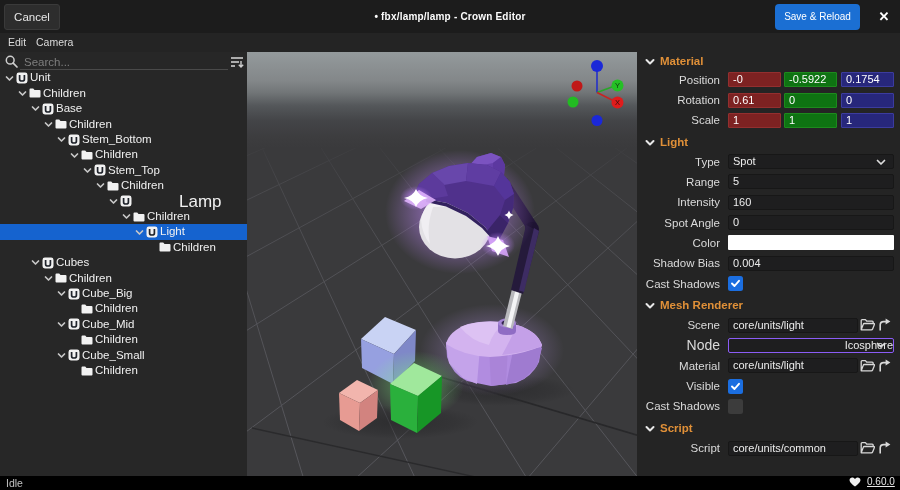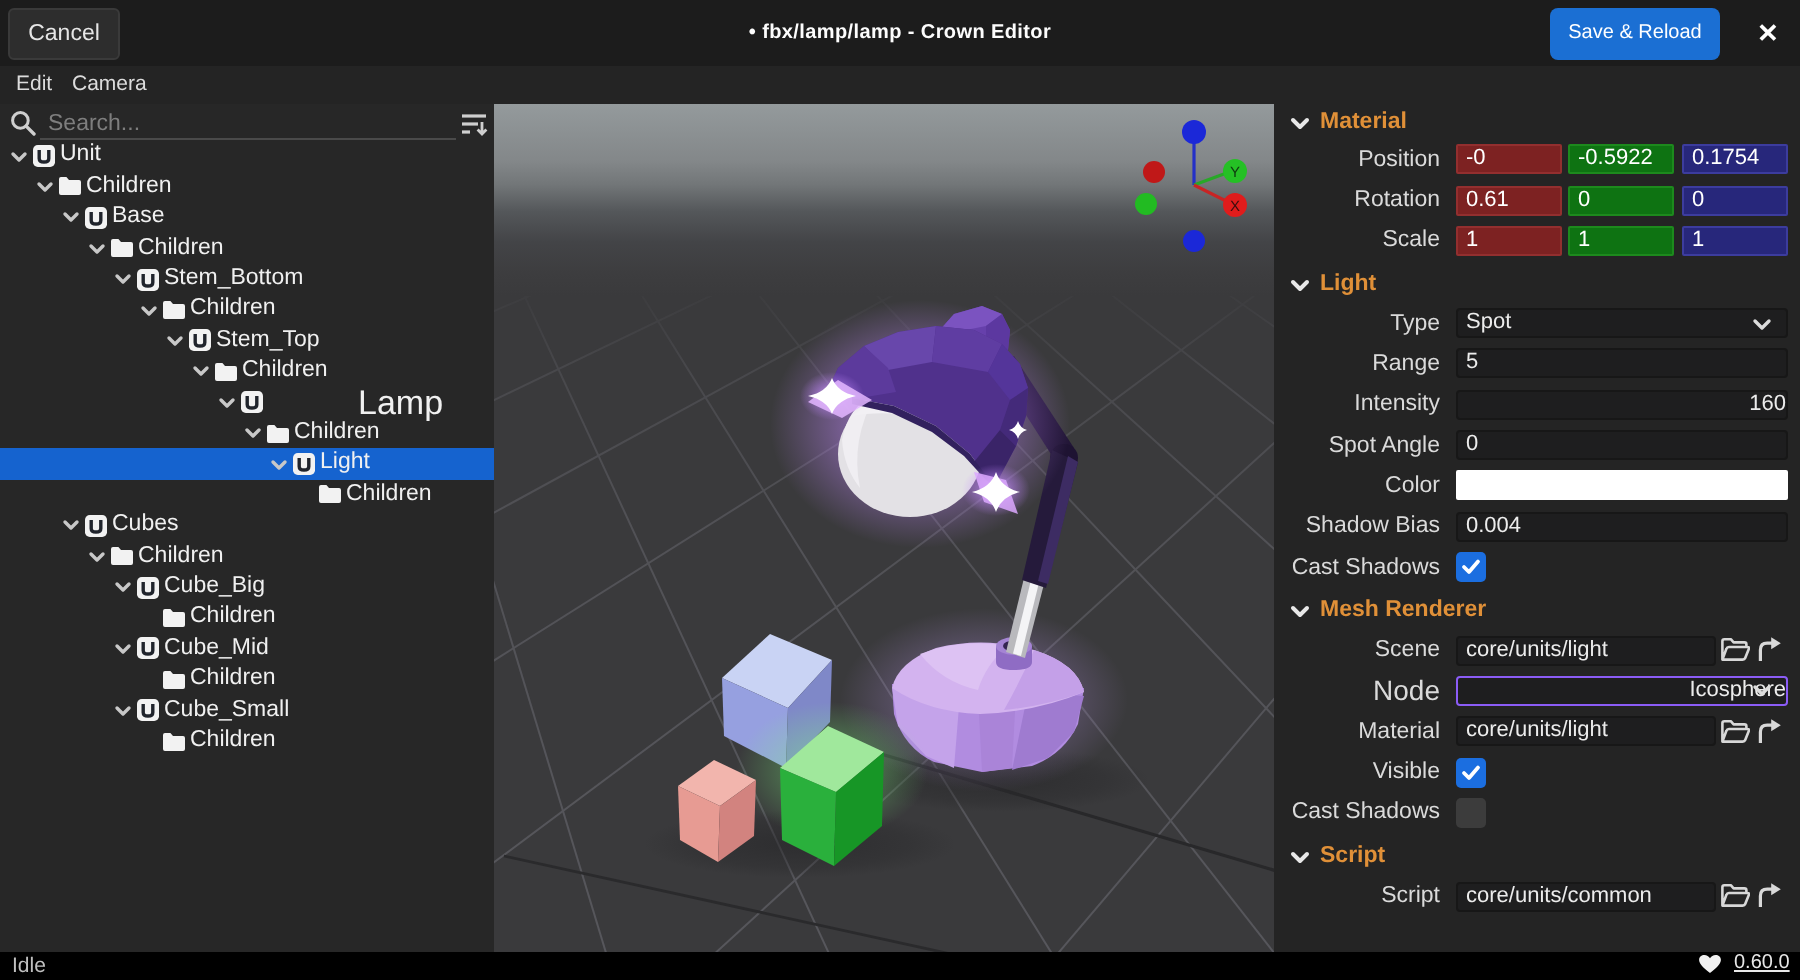--- a/index.html
+++ b/index.html
@@ -188,21 +188,21 @@
   </svg>
 <div class="abs" style="left:660px;top:134.0px;height:16px;line-height:16px;color:#e09038;font-size:11.5px;font-weight:bold;">Light</div>
 <div class="abs" style="left:560px;top:153.5px;width:160px;height:16px;line-height:16px;text-align:right;color:#dadada;font-size:11.5px;">Type</div>
 <div class="abs" style="left:728px;top:154.0px;width:160px;height:13px;background:#1e1e1f;border:1px solid #171717;border-radius:2px;color:#ececec;font-size:11px;line-height:13px;padding-left:4px;">Spot</div>
 <svg class="abs" style="left:876px;top:157.5px;" width="10" height="9" viewBox="0 0 10 9">
     <path d="M1.5 2.5 L5 6 L8.5 2.5" fill="none" stroke="#dcdcdc" stroke-width="1.7" stroke-linecap="round" stroke-linejoin="round"></path>
   </svg>
 <div class="abs" style="left:560px;top:173.9px;width:160px;height:16px;line-height:16px;text-align:right;color:#dadada;font-size:11.5px;">Range</div>
 <div class="abs" style="left:728px;top:174.4px;width:160px;height:13px;background:#1e1e1f;border:1px solid #171717;border-radius:2px;color:#ececec;font-size:11px;line-height:13px;padding-left:4px;">5</div>
 <div class="abs" style="left:560px;top:194.2px;width:160px;height:16px;line-height:16px;text-align:right;color:#dadada;font-size:11.5px;">Intensity</div>
-<div class="abs" style="left:728px;top:194.7px;width:160px;height:13px;background:#1e1e1f;border:1px solid #171717;border-radius:2px;color:#ececec;font-size:11px;line-height:13px;padding-left:4px;text-align:right;">160</div>
+<div class="abs" style="left:728px;top:194.7px;width:160px;height:13px;background:#1e1e1f;border:1px solid #171717;border-radius:2px;color:#ececec;font-size:11px;line-height:13px;padding-left:4px;">160</div>
 <div class="abs" style="left:560px;top:214.5px;width:160px;height:16px;line-height:16px;text-align:right;color:#dadada;font-size:11.5px;">Spot Angle</div>
 <div class="abs" style="left:728px;top:215.0px;width:160px;height:13px;background:#1e1e1f;border:1px solid #171717;border-radius:2px;color:#ececec;font-size:11px;line-height:13px;padding-left:4px;">0</div>
 <div class="abs" style="left:560px;top:234.9px;width:160px;height:16px;line-height:16px;text-align:right;color:#dadada;font-size:11.5px;">Color</div>
 <div class="abs" style="left:728px;top:235.4px;width:166px;height:15px;background:#ffffff;border-radius:1px;"></div>
 <div class="abs" style="left:560px;top:255.2px;width:160px;height:16px;line-height:16px;text-align:right;color:#dadada;font-size:11.5px;">Shadow Bias</div>
 <div class="abs" style="left:728px;top:255.7px;width:160px;height:13px;background:#1e1e1f;border:1px solid #171717;border-radius:2px;color:#ececec;font-size:11px;line-height:13px;padding-left:4px;">0.004</div>
 <div class="abs" style="left:560px;top:275.5px;width:160px;height:16px;line-height:16px;text-align:right;color:#dadada;font-size:11.5px;">Cast Shadows</div>
 <div class="abs" style="left:728px;top:276.0px;width:15px;height:15px;background:#1b6ee0;border-radius:2.5px;"></div>
 <svg class="abs" style="left:730px;top:278.0px;" width="11" height="11" viewBox="0 0 11 11">
     <path d="M2 5.5 L4.5 8 L9 2.8" fill="none" stroke="#fff" stroke-width="1.9" stroke-linecap="round" stroke-linejoin="round"></path>

